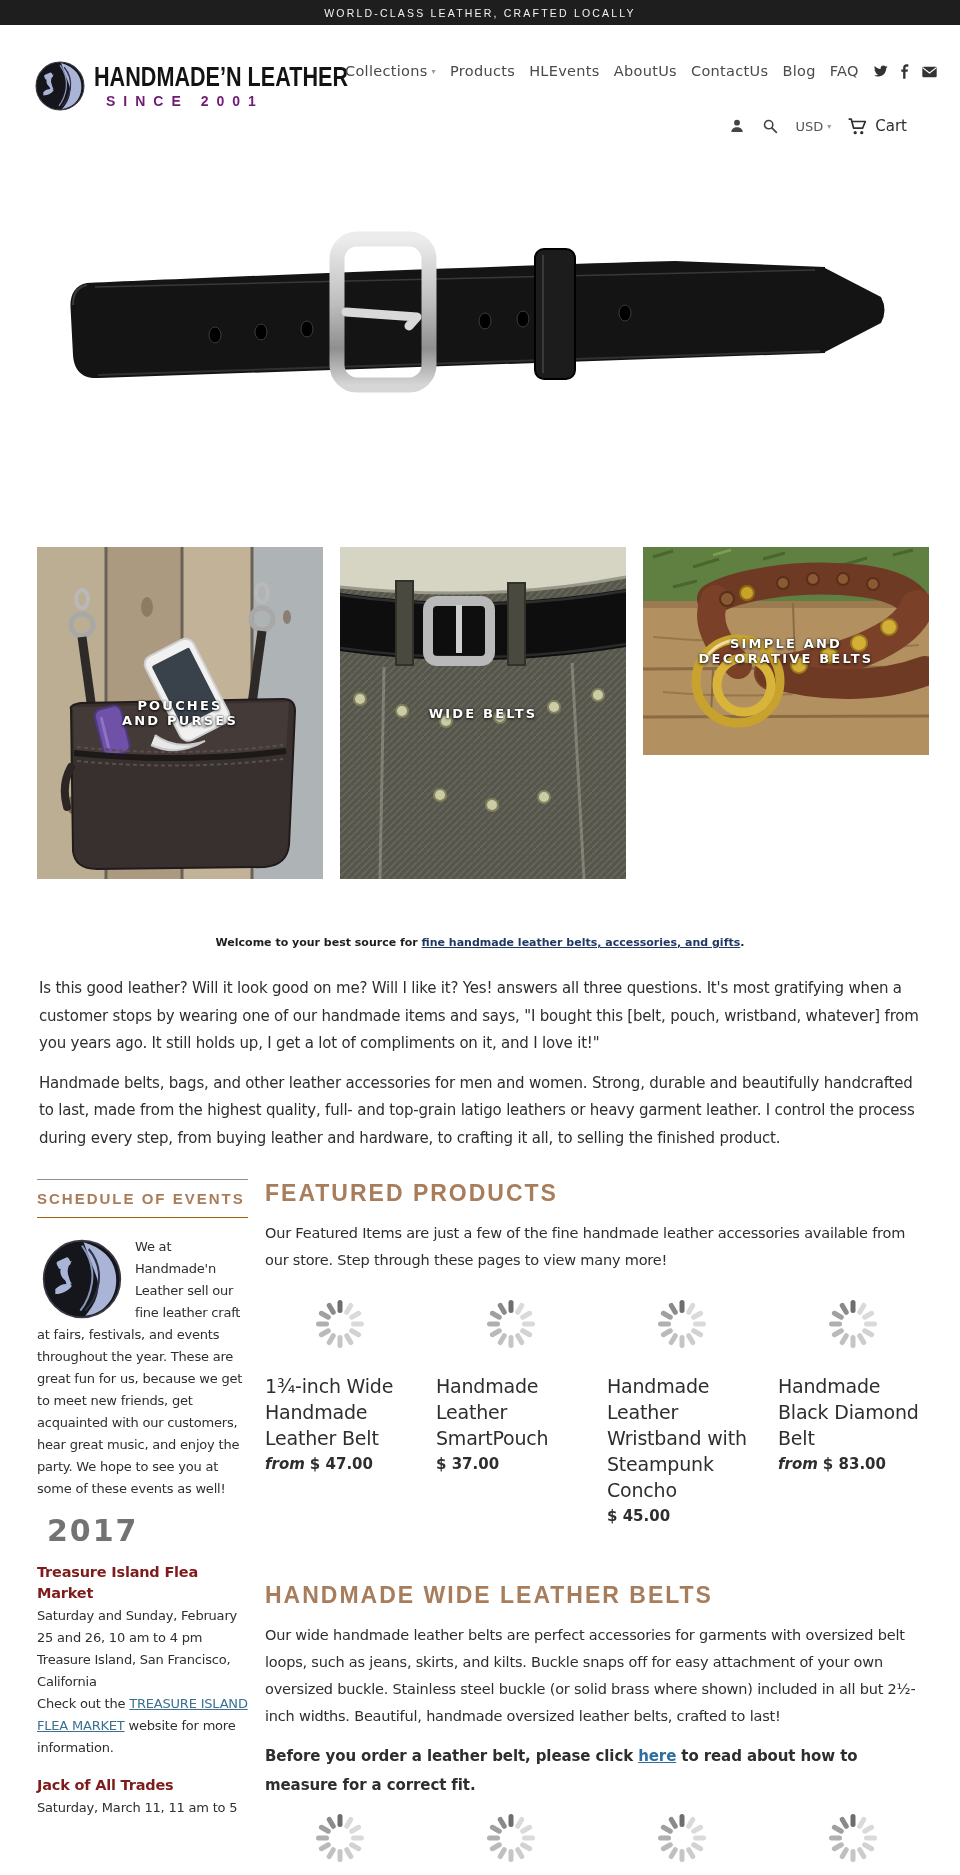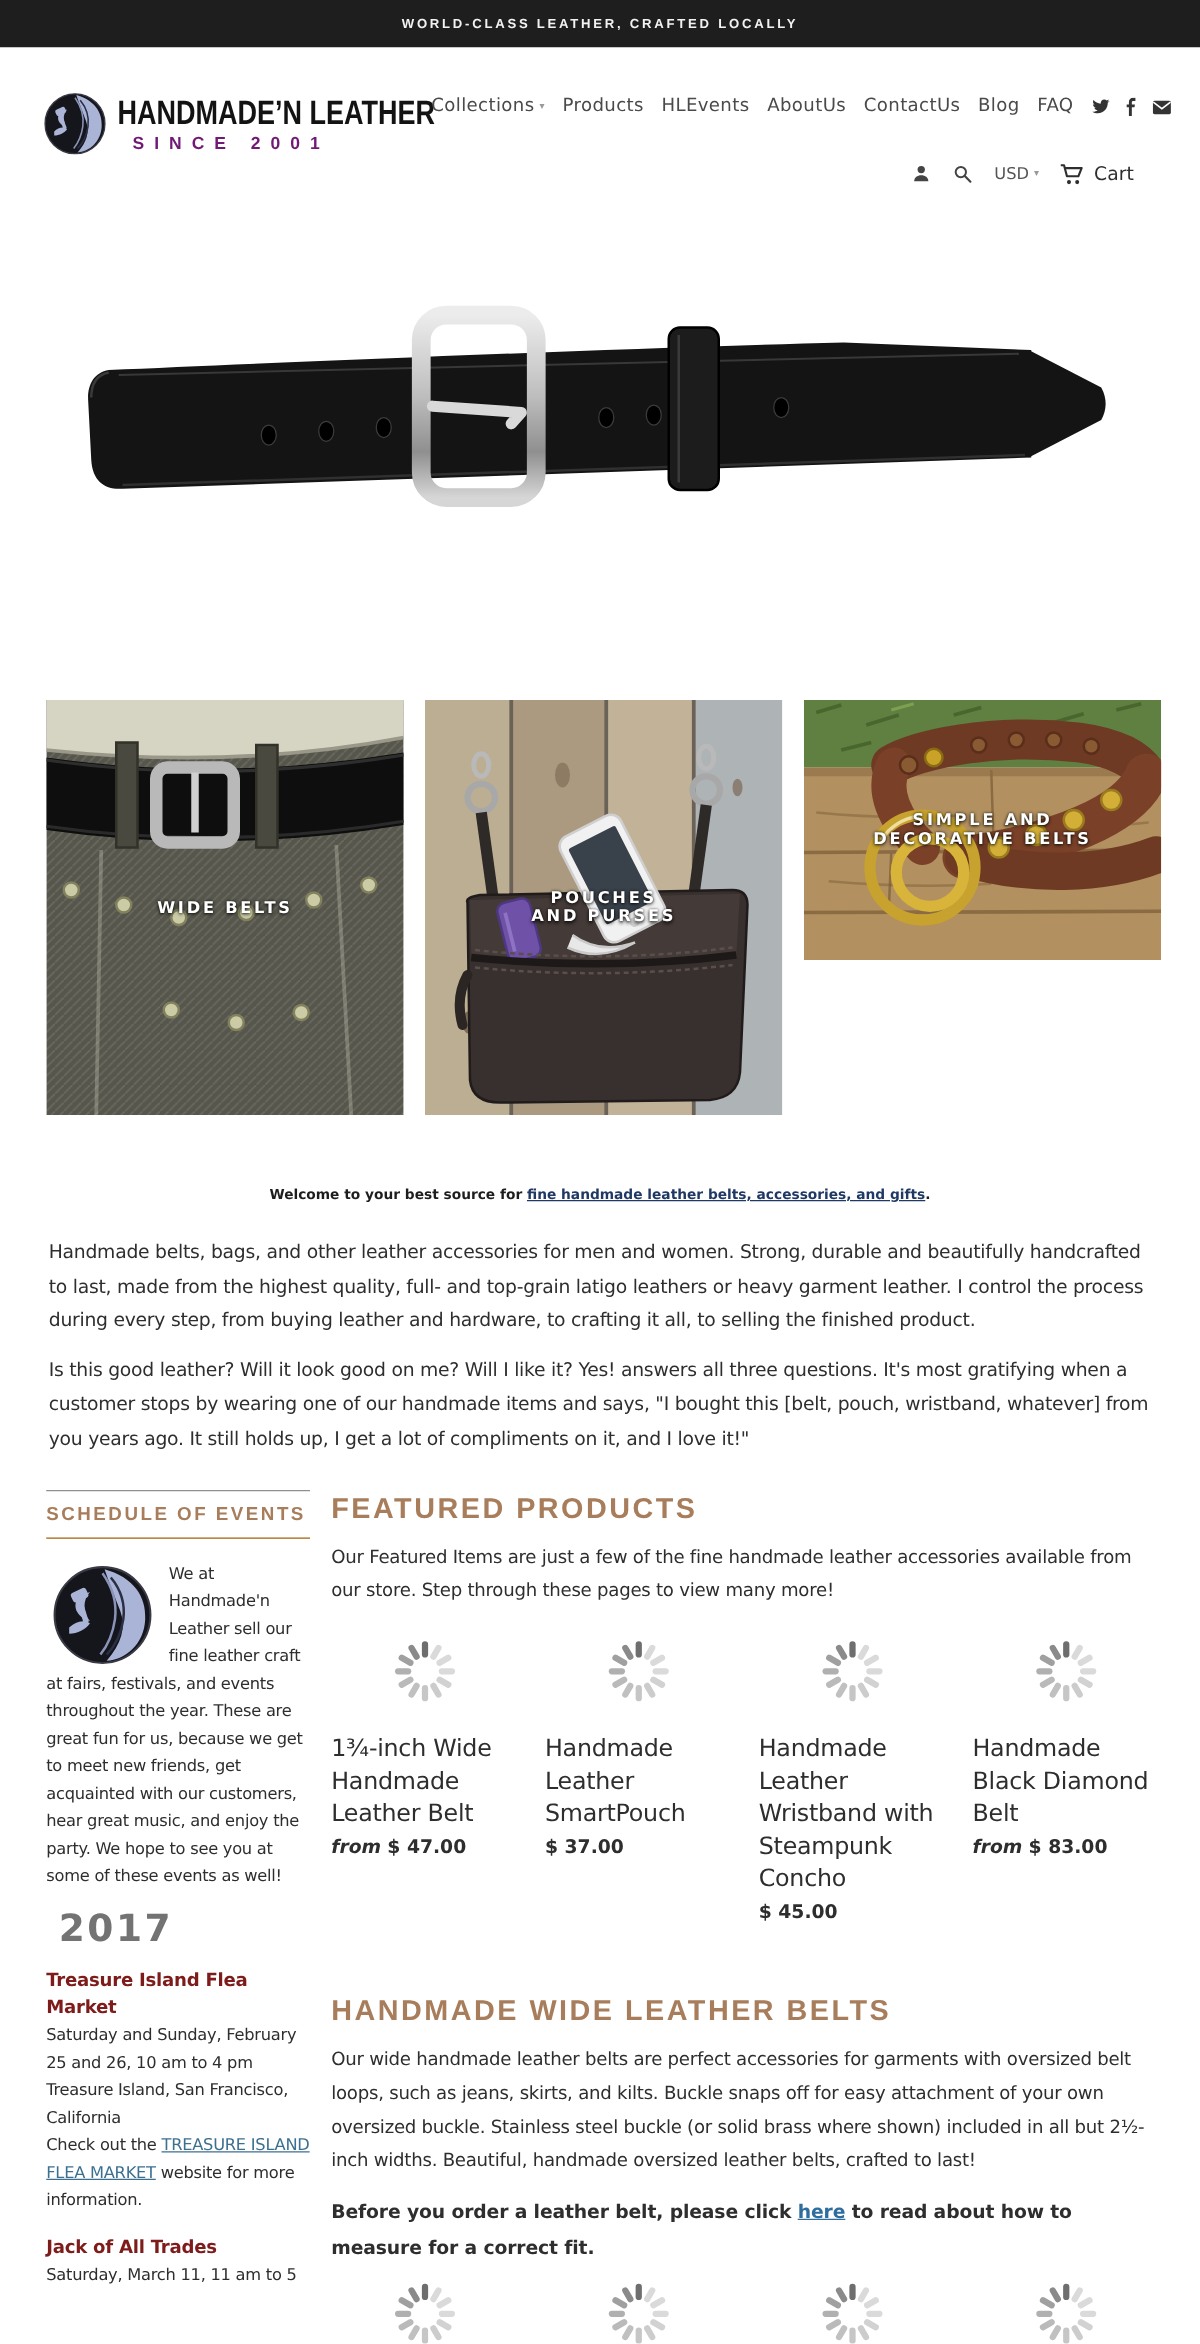--- a/index.html
+++ b/index.html
@@ -1,22 +1,22 @@
 <!DOCTYPE html>
 <html><head>
 <meta charset="utf-8">
 <style>
   * { box-sizing: border-box; }
   html,body { margin:0; padding:0; background:#ffffff; }
   body { font-family:"DejaVu Sans", sans-serif; color:#2e2e2e; }
   .page { width:960px; height:1875px; overflow:hidden; background:#fff; position:relative; margin:0 auto; }
 
   
-  .topbar { height:38px; background:#1e1e1e; color:#f2f2f2; display:flex; align-items:center; justify-content:center;
-            font-family:"Liberation Sans", sans-serif; font-size:10.5px; font-weight:700; letter-spacing:2.2px; }
+  .topbar { height:25px; background:#1e1e1e; color:#f2f2f2; display:flex; align-items:center; justify-content:center;
+            font-family:"Liberation Sans", sans-serif; font-size:10.5px; font-weight:400; letter-spacing:2.2px; }
 
   
   .header { position:relative; height:115px; background:#fff; }
   .brand { position:absolute; left:35px; top:36px; display:flex; align-items:center; gap:9px; cursor:pointer; }
   .brand-logo { width:50px; height:50px; flex:none; }
   .brand-name { font-family:"Liberation Sans", sans-serif; font-weight:700; font-size:27px; color:#131313;
                 letter-spacing:0px; transform:scaleX(0.8); transform-origin:left center; white-space:nowrap; line-height:28px; }
   .brand-since { font-family:"Liberation Sans", sans-serif; font-weight:700; font-size:14px; color:#701a75;
                  letter-spacing:8px; margin-top:2px; margin-left:12px; }
   .nav { position:absolute; top:38px; left:345px; width:592px; display:flex; align-items:flex-end;
@@ -194,20 +194,68 @@
 
       <rect x="470" y="24" width="40" height="130" rx="9" fill="#1c1c1c" stroke="#000" stroke-width="2"></rect>
       <path d="M478,30 L478,148" stroke="#3a3a3a" stroke-width="2"></path>
     </svg>
   </div>
 
   <div class="cats">
 
     <div class="cat">
       <svg viewBox="0 0 286 332" height="332">
+        <rect width="70" height="332" fill="#bcae93"></rect>
+        <rect x="70" width="76" height="332" fill="#ab9a80"></rect>
+        <rect x="146" width="70" height="332" fill="#c2b298"></rect>
+        <rect x="216" width="70" height="332" fill="#aeb3b6"></rect>
+        <line x1="69" y1="0" x2="69" y2="332" stroke="#6b6257" stroke-width="3"></line>
+        <line x1="145" y1="0" x2="145" y2="332" stroke="#6b6257" stroke-width="3"></line>
+        <line x1="215" y1="0" x2="215" y2="332" stroke="#6b6257" stroke-width="3"></line>
+        <ellipse cx="35" cy="258" rx="5" ry="9" fill="#7a6b55"></ellipse>
+        <ellipse cx="250" cy="70" rx="4" ry="7" fill="#8a7f72"></ellipse>
+        <ellipse cx="110" cy="60" rx="6" ry="10" fill="#8d7c63"></ellipse>
+
+        <ellipse cx="45" cy="52" rx="6" ry="9" fill="none" stroke="#b9b9b9" stroke-width="4"></ellipse>
+        <circle cx="45" cy="78" r="11" fill="none" stroke="#a8a8a8" stroke-width="5"></circle>
+        <ellipse cx="225" cy="46" rx="6" ry="9" fill="none" stroke="#b9b9b9" stroke-width="4"></ellipse>
+        <circle cx="225" cy="72" r="11" fill="none" stroke="#a8a8a8" stroke-width="5"></circle>
+        <path d="M45,90 L56,170" stroke="#2e2a28" stroke-width="9"></path>
+        <path d="M225,84 L214,164" stroke="#2e2a28" stroke-width="9"></path>
+
+        <path d="M34,162 Q32,158 44,156 L246,152 Q258,152 258,164 L252,298 Q250,318 228,320 L60,322 Q38,322 36,304 Z" fill="#37302e" stroke="#211c1b" stroke-width="2"></path>
+        <path d="M36,160 L252,155 L249,204 Q145,216 37,206 Z" fill="#443a37"></path>
+
+        <g transform="rotate(-27 150 145)">
+          <rect x="124" y="96" width="54" height="94" rx="9" fill="#f1f1f1" stroke="#cfcfcf" stroke-width="2"></rect>
+          <rect x="130" y="106" width="42" height="68" rx="2" fill="#39414a"></rect>
+          <circle cx="151" cy="182" r="4" fill="#d0d0d0"></circle>
+        </g>
+
+        <g transform="rotate(-14 75 185)">
+          <rect x="62" y="160" width="27" height="48" rx="7" fill="#6f51a8" stroke="#4e3880" stroke-width="2"></rect>
+          <line x1="68" y1="168" x2="68" y2="200" stroke="#8d73c2" stroke-width="3"></line>
+        </g>
+
+        <path d="M118,188 q22,16 50,6 q-28,16 -54,4" fill="#e8e8e8" stroke="#c9c9c9" stroke-width="2"></path>
+
+        <path d="M37,206 Q145,217 249,204" fill="none" stroke="#1d1918" stroke-width="6"></path>
+        <path d="M40,200 Q145,211 246,198" fill="none" stroke="#5a4f4b" stroke-width="2" stroke-dasharray="4 3"></path>
+        <path d="M40,214 Q145,224 246,212" fill="none" stroke="#5a4f4b" stroke-width="2" stroke-dasharray="4 3"></path>
+
+        <path d="M34,220 q-10,18 -4,40" fill="none" stroke="#2b2523" stroke-width="8" stroke-linecap="round"></path>
+      </svg>
+      <div class="cat-caption">
+        <span>POUCHES</span>
+        <span>AND PURSES</span>
+      </div>
+    </div>
+
+    <div class="cat">
+      <svg viewBox="0 0 286 332" height="332">
         <defs>
           <pattern id="denim" width="7" height="7" patternUnits="userSpaceOnUse">
             <rect width="7" height="7" fill="#57564c"></rect>
             <path d="M0,7 L7,0" stroke="rgba(235,235,220,0.12)" stroke-width="1.4"></path>
           </pattern>
         </defs>
         <rect width="286" height="332" fill="url(#denim)"></rect>
         <path d="M0,0 H286 V30 Q150,56 0,40 Z" fill="#d6d4c2"></path>
         <path d="M0,40 Q150,56 286,30" fill="none" stroke="#9a9888" stroke-width="3"></path>
 
@@ -236,68 +284,20 @@
             <circle cx="204" cy="250" r="6"></circle>
         </g>
       </svg>
       <div class="cat-caption">
         <span>WIDE BELTS</span>
 
       </div>
     </div>
 
     <div class="cat">
-      <svg viewBox="0 0 286 332" height="332">
-        <rect width="70" height="332" fill="#bcae93"></rect>
-        <rect x="70" width="76" height="332" fill="#ab9a80"></rect>
-        <rect x="146" width="70" height="332" fill="#c2b298"></rect>
-        <rect x="216" width="70" height="332" fill="#aeb3b6"></rect>
-        <line x1="69" y1="0" x2="69" y2="332" stroke="#6b6257" stroke-width="3"></line>
-        <line x1="145" y1="0" x2="145" y2="332" stroke="#6b6257" stroke-width="3"></line>
-        <line x1="215" y1="0" x2="215" y2="332" stroke="#6b6257" stroke-width="3"></line>
-        <ellipse cx="35" cy="258" rx="5" ry="9" fill="#7a6b55"></ellipse>
-        <ellipse cx="250" cy="70" rx="4" ry="7" fill="#8a7f72"></ellipse>
-        <ellipse cx="110" cy="60" rx="6" ry="10" fill="#8d7c63"></ellipse>
-
-        <ellipse cx="45" cy="52" rx="6" ry="9" fill="none" stroke="#b9b9b9" stroke-width="4"></ellipse>
-        <circle cx="45" cy="78" r="11" fill="none" stroke="#a8a8a8" stroke-width="5"></circle>
-        <ellipse cx="225" cy="46" rx="6" ry="9" fill="none" stroke="#b9b9b9" stroke-width="4"></ellipse>
-        <circle cx="225" cy="72" r="11" fill="none" stroke="#a8a8a8" stroke-width="5"></circle>
-        <path d="M45,90 L56,170" stroke="#2e2a28" stroke-width="9"></path>
-        <path d="M225,84 L214,164" stroke="#2e2a28" stroke-width="9"></path>
-
-        <path d="M34,162 Q32,158 44,156 L246,152 Q258,152 258,164 L252,298 Q250,318 228,320 L60,322 Q38,322 36,304 Z" fill="#37302e" stroke="#211c1b" stroke-width="2"></path>
-        <path d="M36,160 L252,155 L249,204 Q145,216 37,206 Z" fill="#443a37"></path>
-
-        <g transform="rotate(-27 150 145)">
-          <rect x="124" y="96" width="54" height="94" rx="9" fill="#f1f1f1" stroke="#cfcfcf" stroke-width="2"></rect>
-          <rect x="130" y="106" width="42" height="68" rx="2" fill="#39414a"></rect>
-          <circle cx="151" cy="182" r="4" fill="#d0d0d0"></circle>
-        </g>
-
-        <g transform="rotate(-14 75 185)">
-          <rect x="62" y="160" width="27" height="48" rx="7" fill="#6f51a8" stroke="#4e3880" stroke-width="2"></rect>
-          <line x1="68" y1="168" x2="68" y2="200" stroke="#8d73c2" stroke-width="3"></line>
-        </g>
-
-        <path d="M118,188 q22,16 50,6 q-28,16 -54,4" fill="#e8e8e8" stroke="#c9c9c9" stroke-width="2"></path>
-
-        <path d="M37,206 Q145,217 249,204" fill="none" stroke="#1d1918" stroke-width="6"></path>
-        <path d="M40,200 Q145,211 246,198" fill="none" stroke="#5a4f4b" stroke-width="2" stroke-dasharray="4 3"></path>
-        <path d="M40,214 Q145,224 246,212" fill="none" stroke="#5a4f4b" stroke-width="2" stroke-dasharray="4 3"></path>
-
-        <path d="M34,220 q-10,18 -4,40" fill="none" stroke="#2b2523" stroke-width="8" stroke-linecap="round"></path>
-      </svg>
-      <div class="cat-caption">
-        <span>POUCHES</span>
-        <span>AND PURSES</span>
-      </div>
-    </div>
-
-    <div class="cat">
       <svg viewBox="0 0 286 208" height="208">
         <rect width="286" height="54" fill="#5f8040"></rect>
         <path d="M10,10 l20,-6 M50,20 l26,-8 M120,12 l22,-6 M200,18 l24,-7 M250,8 l20,-5 M30,40 l24,-6 M170,42 l26,-7" stroke="#48662e" stroke-width="3"></path>
         <path d="M70,8 l18,-5 M150,30 l20,-6 M230,36 l20,-6" stroke="#7da050" stroke-width="2.5"></path>
         <rect y="54" width="286" height="154" fill="#b29060"></rect>
         <rect y="54" width="286" height="7" fill="#9a7a4e"></rect>
         <line x1="0" y1="122" x2="286" y2="120" stroke="#8a6b42" stroke-width="3"></line>
         <line x1="0" y1="170" x2="286" y2="169" stroke="#8a6b42" stroke-width="3"></line>
         <line x1="150" y1="56" x2="152" y2="120" stroke="#8a6b42" stroke-width="2"></line>
         <line x1="70" y1="122" x2="68" y2="169" stroke="#8a6b42" stroke-width="2"></line>
@@ -334,22 +334,22 @@
         <span>DECORATIVE BELTS</span>
       </div>
     </div>
   </div>
 
   <div class="welcome">
     <span>Welcome to your best source for </span><a>fine handmade leather belts, accessories, and gifts</a><span>.</span>
   </div>
 
   <div class="intro-wrap">
+    <p>Is this good leather? Will it look good on me?  Will I like it? Yes! answers all three questions. It's most gratifying when a customer stops by wearing one of our handmade items and says, "I bought this [belt, pouch, wristband, whatever] from you years ago.  It still holds up, I get a lot of compliments on it, and I love it!"</p>
     <p>Handmade belts, bags, and other leather accessories for men and women.  Strong, durable and beautifully handcrafted to last, made from the highest quality, full- and top-grain latigo leathers or heavy garment leather.  I control the process during every step, from buying leather and hardware, to crafting it all, to selling the finished product.</p>
-    <p>Is this good leather? Will it look good on me?  Will I like it? Yes! answers all three questions. It's most gratifying when a customer stops by wearing one of our handmade items and says, "I bought this [belt, pouch, wristband, whatever] from you years ago.  It still holds up, I get a lot of compliments on it, and I love it!"</p>
   </div>
 
 
   <div class="columns">
 
     <div class="sidebar">
       <div class="side-heading">SCHEDULE OF EVENTS</div>
 
       <div class="side-about">
         <svg class="side-logo" viewBox="0 0 48 48">

